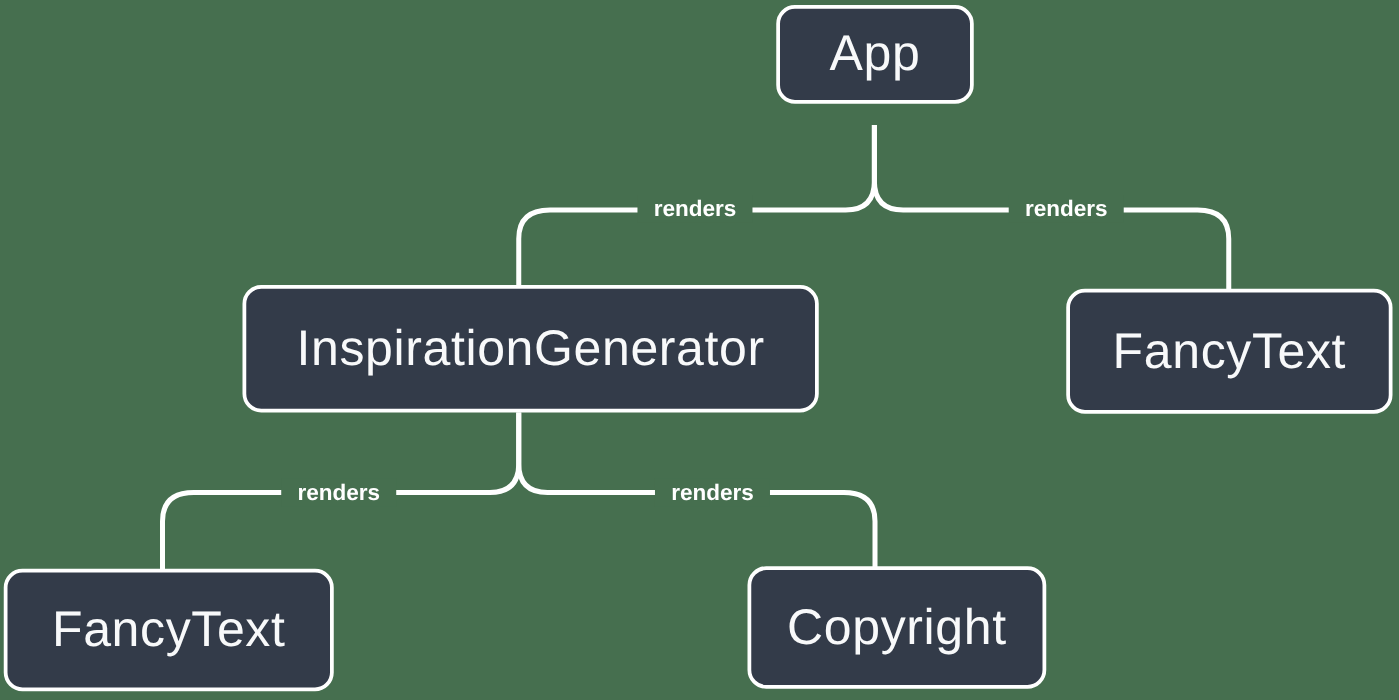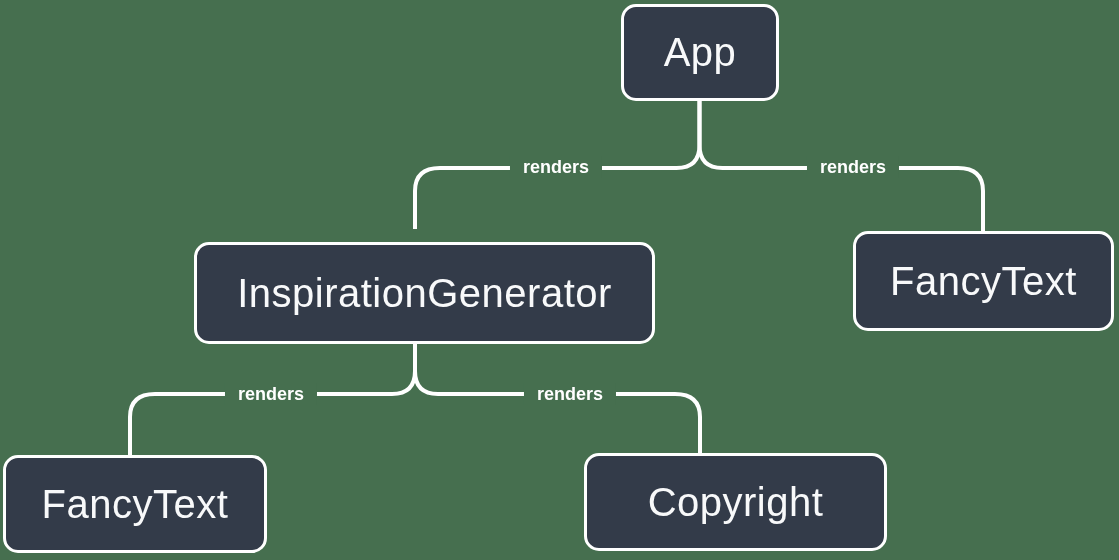--- a/index.html
+++ b/index.html
@@ -35,25 +35,25 @@
     background: #333B49;
     border: 3px solid #FFFFFF;
     border-radius: 15px;
     box-sizing: border-box;
     color: #F8F9FA;
     font-size: 40px;
     font-weight: 500;
     letter-spacing: 0.5px;
     white-space: nowrap;
   }
-  .node-app        { left: 621px; top: 4px;   width: 158px; height: 97px; }
-  .node-ig         { left: 194px; top: 242px; width: 461px; height: 102px; }
+  .node-app        { left: 621px; top: 4px;   width: 158px; height: 79px; }
+  .node-ig         { left: 194px; top: 228px; width: 461px; height: 102px; }
   .node-ft-top     { left: 853px; top: 231px; width: 261px; height: 100px; }
   .node-ft-bottom  { left: 3px;   top: 455px; width: 264px; height: 98px; }
-  .node-copyright  { left: 584px; top: 453px; width: 303px; height: 98px; }
+  .node-copyright  { left: 598px; top: 453px; width: 239px; height: 98px; }
   .edge-label {
     position: absolute;
     transform: translate(-50%, -50%);
     background: #466F4F;
     color: #FFFFFF;
     font-size: 18px;
     font-weight: 600;
     padding: 2px 13px;
     line-height: 1;
     white-space: nowrap;

